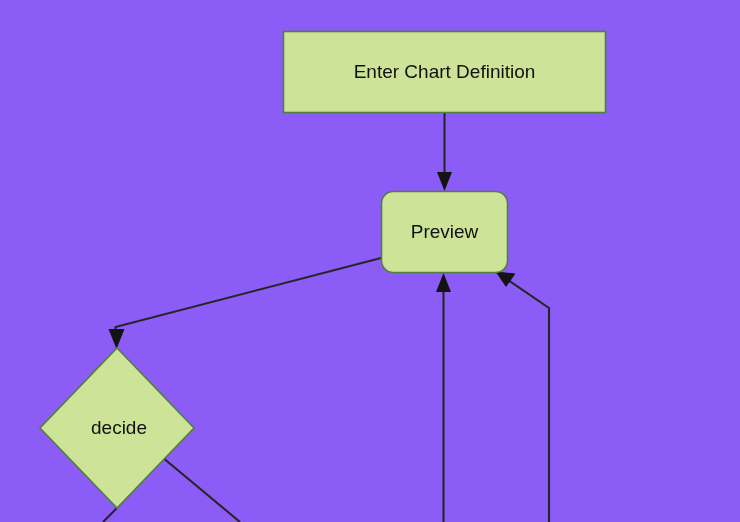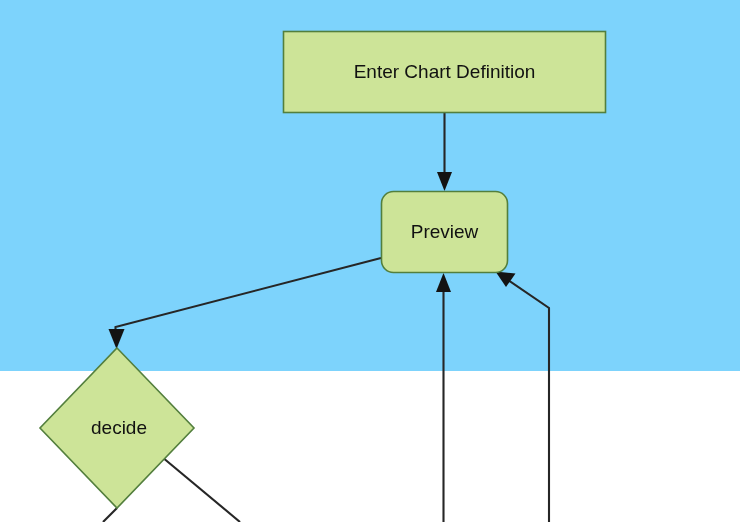--- a/index.html
+++ b/index.html
@@ -9,22 +9,22 @@
   }
   body {
     width: 740px;
     height: 522px;
     overflow: hidden;
     font-family: "Liberation Sans", sans-serif;
   }
   #diagram-root {
     position: relative;
     width: 740px;
-    height: 371px;
-    background: #7dd3fc;
+    height: 522px;
+    background: #8b5cf6;
   }
   #flowchart-svg {
     position: absolute;
     top: 0;
     left: 0;
     width: 740px;
     height: 522px;
     display: block;
   }
   .node-shape {

